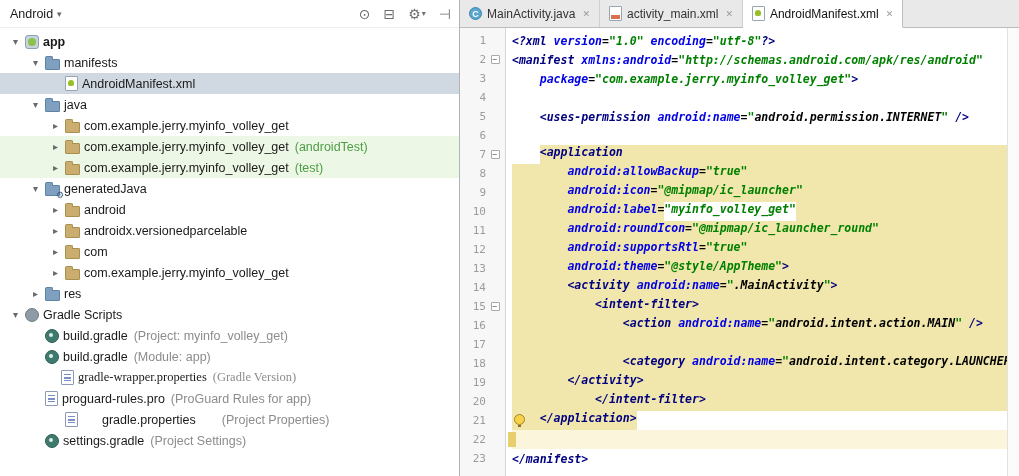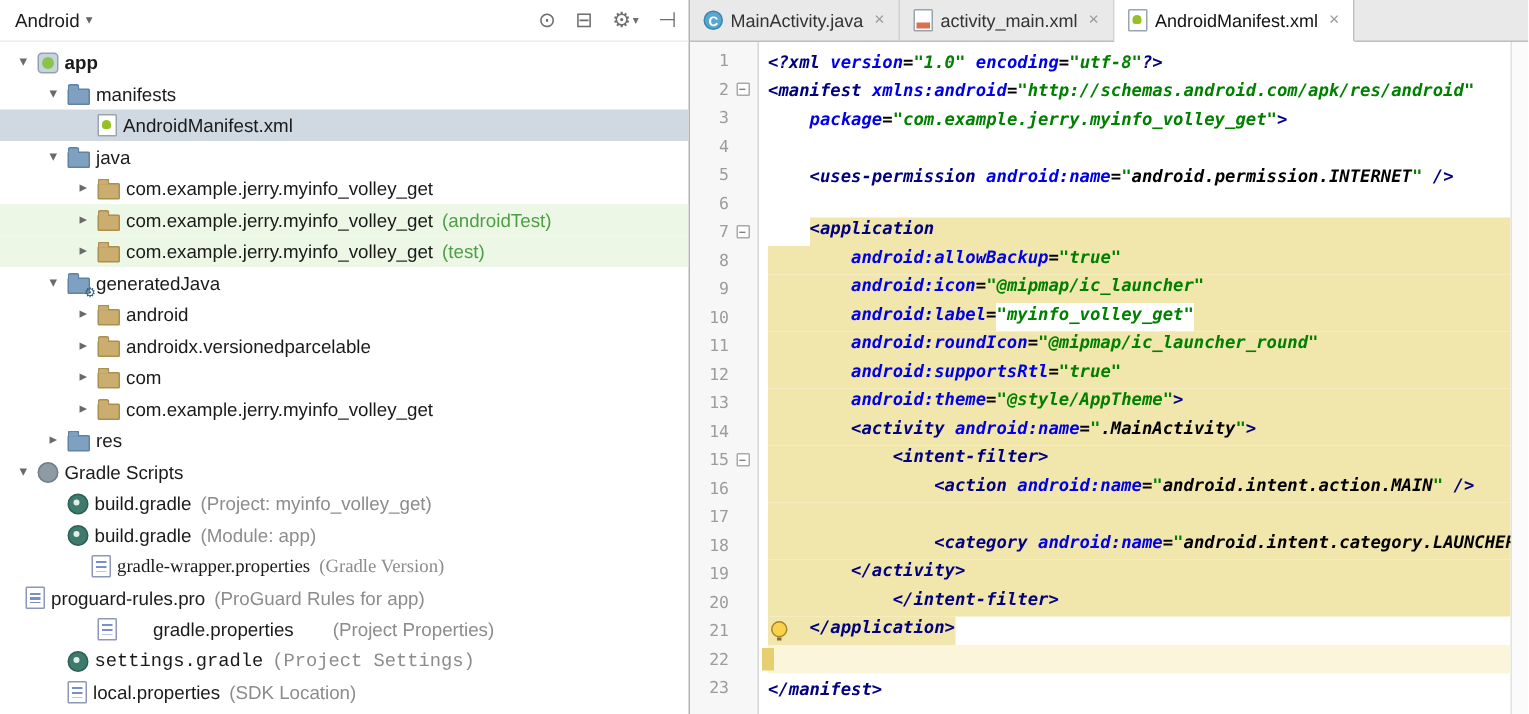--- a/index.html
+++ b/index.html
@@ -182,43 +182,37 @@
           <span class="ticon icon-gradle-file"></span>
           <span class="tree-label">build.gradle</span>
           <span class="annotation">(Module: app)</span>
         </div>
         <div class="tree-row" style="padding-left: 44px; font-family: Liberation Serif, serif;">
           <span class="tree-arrow"></span>
           <span class="ticon icon-properties-file"></span>
           <span class="tree-label">gradle-wrapper.properties</span>
           <span class="annotation">(Gradle Version)</span>
         </div>
-        <div class="tree-row" style="">
+        <div class="tree-row" style="padding-left: 28px;">
           <span class="tree-arrow"></span>
           <span class="ticon icon-properties-file"></span>
           <span class="tree-label">proguard-rules.pro</span>
           <span class="annotation">(ProGuard Rules for app)</span>
         </div>
         <div class="tree-row" style="padding-left: 28px; gap: 20px;">
           <span class="tree-arrow"></span>
           <span class="ticon icon-properties-file"></span>
           <span class="tree-label">gradle.properties</span>
           <span class="annotation">(Project Properties)</span>
         </div>
-        <div class="tree-row" style="padding-left: 28px; font-family: Liberation Mono, monospace;">
+        <div class="tree-row" style="padding-left: 28px;">
           <span class="tree-arrow"></span>
           <span class="ticon icon-gradle-file"></span>
           <span class="tree-label">settings.gradle</span>
           <span class="annotation">(Project Settings)</span>
-        </div>
-        <div class="tree-row" style="padding-left: 28px;">
-          <span class="tree-arrow"></span>
-          <span class="ticon icon-properties-file"></span>
-          <span class="tree-label">local.properties</span>
-          <span class="annotation">(SDK Location)</span>
         </div>
       </div>
   </div>
 
   <div class="editor">
     <div class="tab-bar">
         <div class="etab">
           <span class="tabicon icon-java-class-file">C</span>
           <span class="tablabel">MainActivity.java</span>
           <span class="tabclose">✕</span>

